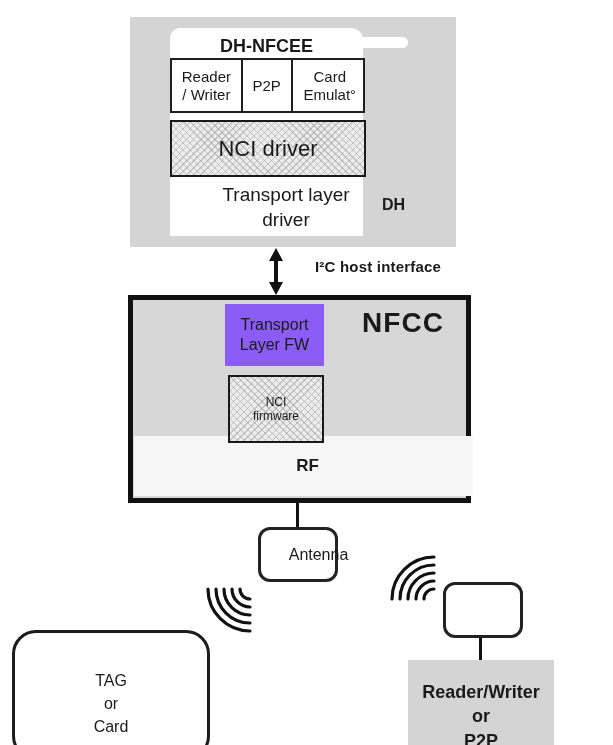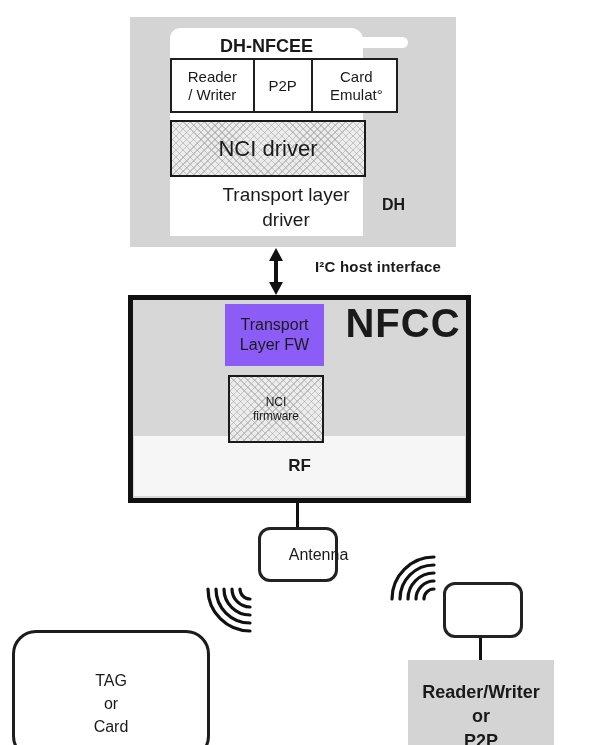--- a/index.html
+++ b/index.html
@@ -11,21 +11,21 @@
   .abs { position:absolute; }
   .center { display:flex; align-items:center; justify-content:center; text-align:center; }
   .ml { white-space:pre-line; }
   .bb { box-sizing:border-box; }
 
   
   .dh-block   { left:130px; top:17px;  width:326px; height:230px; background:#d4d4d4; }
   .white-col  { left:170px; top:28px;  width:193px; height:208px; background:#ffffff; border-radius:10px 12px 0 0; }
   .white-wisp { left:350px; top:37px;  width:58px;  height:11px;  background:#ffffff; border-radius:6px; }
   .dh-title   { left:170px; top:34px;  width:193px; height:24px;  font-size:18px; font-weight:bold; }
-  .module-row { left:170px; top:58px;  width:228px; height:55px;  display:flex; background:#ffffff;
+  .module-row { left:170px; top:58px;  width:195px; height:55px;  display:flex; background:#ffffff;
                 border:2px solid #1f1f1f; }
   .module-cell{ border-right:2px solid #1f1f1f; font-size:15px; line-height:1.15; flex:0 0 auto; }
   .module-cell:last-child { border-right:none; }
   .cell-rw { width:36%; } .cell-p2p { width:25%; } .cell-ce { width:39%; }
 
   .hatch {
     background-color:#ececec;
     background-image:
       repeating-linear-gradient(45deg,  rgba(160,160,160,.55) 0 1px, transparent 1px 5px),
       repeating-linear-gradient(-45deg, rgba(160,160,160,.55) 0 1px, transparent 1px 5px);
@@ -34,23 +34,23 @@
   .tld        { left:170px; top:182px; width:232px; height:52px; font-size:19px; line-height:1.3; }
   .dh-label   { left:382px; top:196px; width:54px;  font-size:16px; font-weight:bold; }
 
   
   .if-arrow { left:264px; top:248px; width:24px; height:47px; }
   .i2c-label{ left:315px; top:258px; font-size:15px; font-weight:bold; letter-spacing:.2px; }
 
   
   .nfcc-block { left:128px; top:295px; width:343px; height:208px; background:#d7d7d7; border:5px solid #111111; }
   .tlfw       { left:225px; top:304px; width:99px;  height:62px;  background:#8b5cf6; font-size:16px; line-height:1.25; }
-  .nfcc-title { left:340px; top:305px; width:126px; height:36px;  font-size:40px; font-weight:bold; letter-spacing:1px; }
+  .nfcc-title { left:340px; top:305px; width:126px; height:36px;  font-size:28px; font-weight:bold; letter-spacing:1px; }
   .nci-fw     { left:228px; top:375px; width:96px;  height:68px;  border:2px solid #1a1a1a; font-size:12px; line-height:1.2; }
-  .rf-strip   { left:134px; top:436px; width:331px; height:60px;  background:#f6f6f6; font-size:17px; font-weight:bold; }
+  .rf-strip   { left:134px; top:436px; width:331px; height:60px;  background:#f6f6f6; font-size:17px; font-weight:bold;padding-left:8px; }
 
   
   .vline { width:3px; background:#111111; }
   .line-nfcc-antenna { left:296px; top:503px; height:25px; }
   .line-device-rw    { left:479px; top:638px; height:23px; }
   .antenna-box { left:258px; top:527px; width:80px; height:55px; background:#ffffff;
                  border:3px solid #222222; border-radius:12px; font-size:16px;padding-left:41px; }
 
   .wifi-left  { left:204px; top:587px; width:48px; height:48px; }
   .wifi-right { left:390px; top:555px; width:46px; height:46px; }

